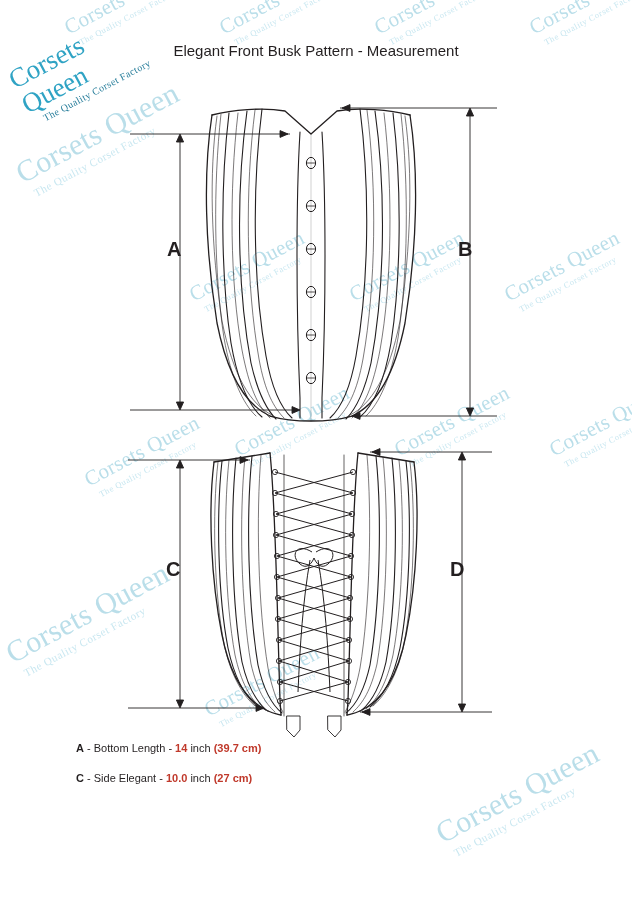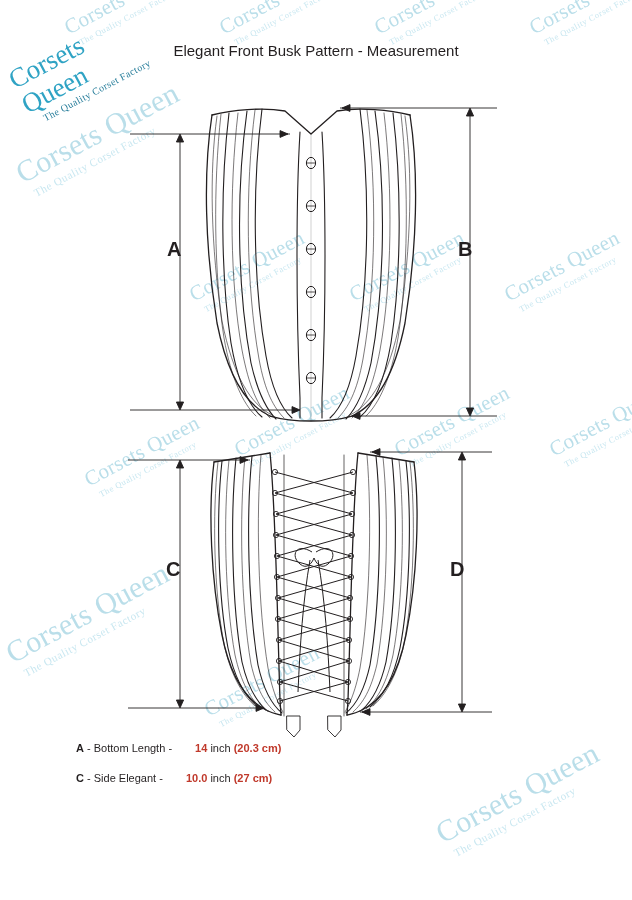--- a/index.html
+++ b/index.html
@@ -117,21 +117,21 @@
   .legend-row {
     display: flex;
     margin-bottom: 17px;
   }
   .legend-cell {
     width: 50%;
     white-space: nowrap;
     line-height: 1.2;
   }
   .legend-cell .lk { font-weight: bold; }
-  .legend-cell .lv { font-weight: bold; color: #c0392b; margin-left: 20px; }
+  .legend-cell .lv { font-weight: bold; color: #c0392b; }
   .legend-cell .lcm { font-weight: bold; color: #c0392b; }
   .legend-cell .lt { color: #231f20; }
 </style>
 </head>
 <body>
 
 <div class="wm-layer" id="wm-layer">
     <div class="wm" style="left: 60px; top: 18px; transform: rotate(-28deg);">
       <span class="wm-main">Corsets Queen</span>
       <span class="wm-sub">The Quality Corset Factory</span>
@@ -397,18 +397,18 @@
     <polygon points="372,22 380,18.6 380,25.4"></polygon>
     <polygon points="362,282 370,278.6 370,285.4"></polygon>
   </g>
 </svg>
 
 <div class="dim-letter" id="letter-c">C</div>
 <div class="dim-letter" id="letter-d">D</div>
 
 <div class="legend" id="legend">
     <div class="legend-row">
-      <div class="legend-cell"><span class="lk">A</span> <span class="lt">-</span> <span class="lt">Bottom Length</span> <span class="lt">-</span> <span class="lv">14</span> <span class="lt">inch</span> <span class="lcm">(</span><span class="lcm">20.3</span> <span class="lcm">cm</span><span class="lcm">)</span></div>
+      <div class="legend-cell"><span class="lk">A</span> <span class="lt">-</span> <span class="lt">Bottom Length</span> <span class="lt">-</span> <span class="lv">14</span> <span class="lt">inch</span> <span class="lcm">(</span><span class="lcm">39.7</span> <span class="lcm">cm</span><span class="lcm">)</span></div>
     </div>
     <div class="legend-row">
       <div class="legend-cell"><span class="lk">C</span> <span class="lt">-</span> <span class="lt">Side Elegant</span> <span class="lt">-</span> <span class="lv">10.0</span> <span class="lt">inch</span> <span class="lcm">(</span><span class="lcm">27</span> <span class="lcm">cm</span><span class="lcm">)</span></div>
     </div>
   </div>
 
 </body></html>

